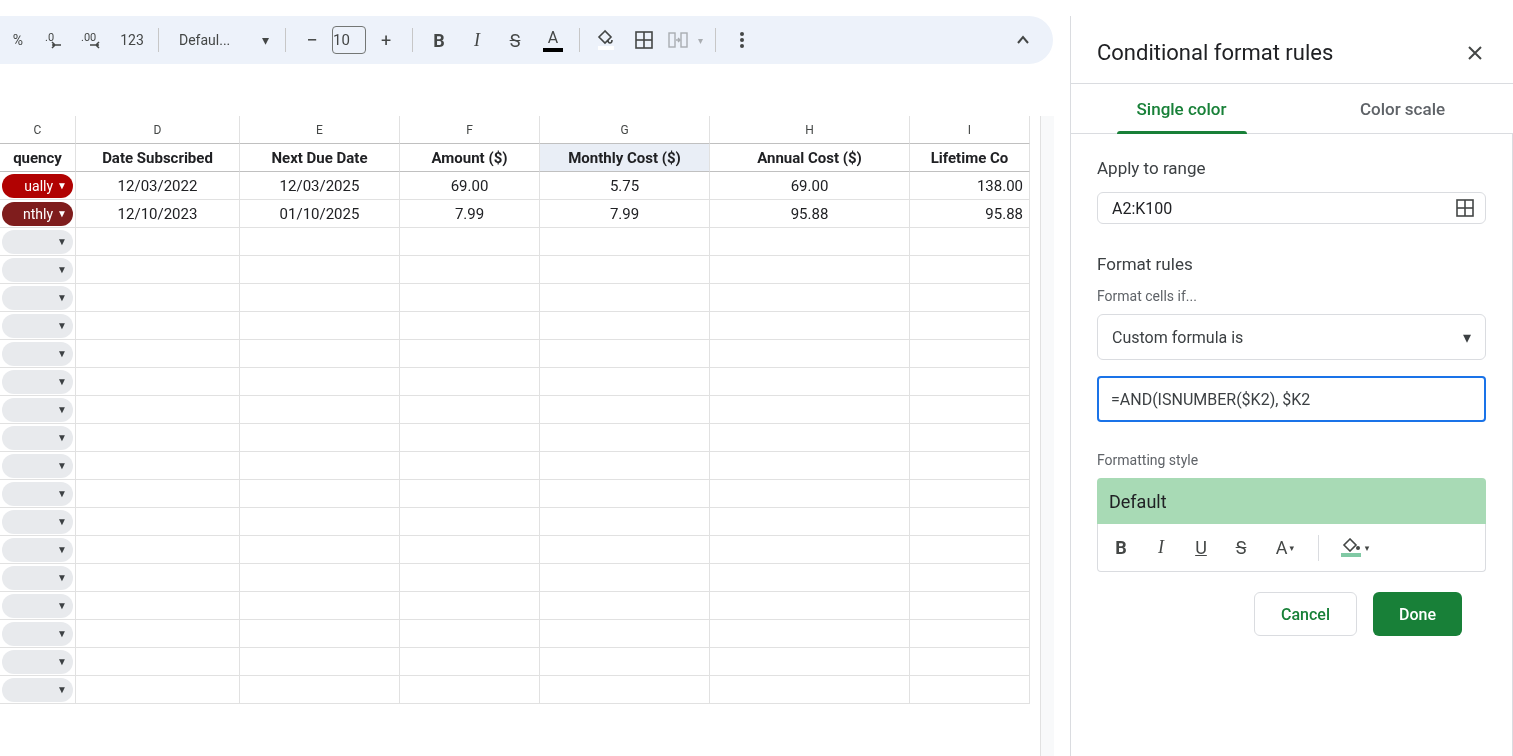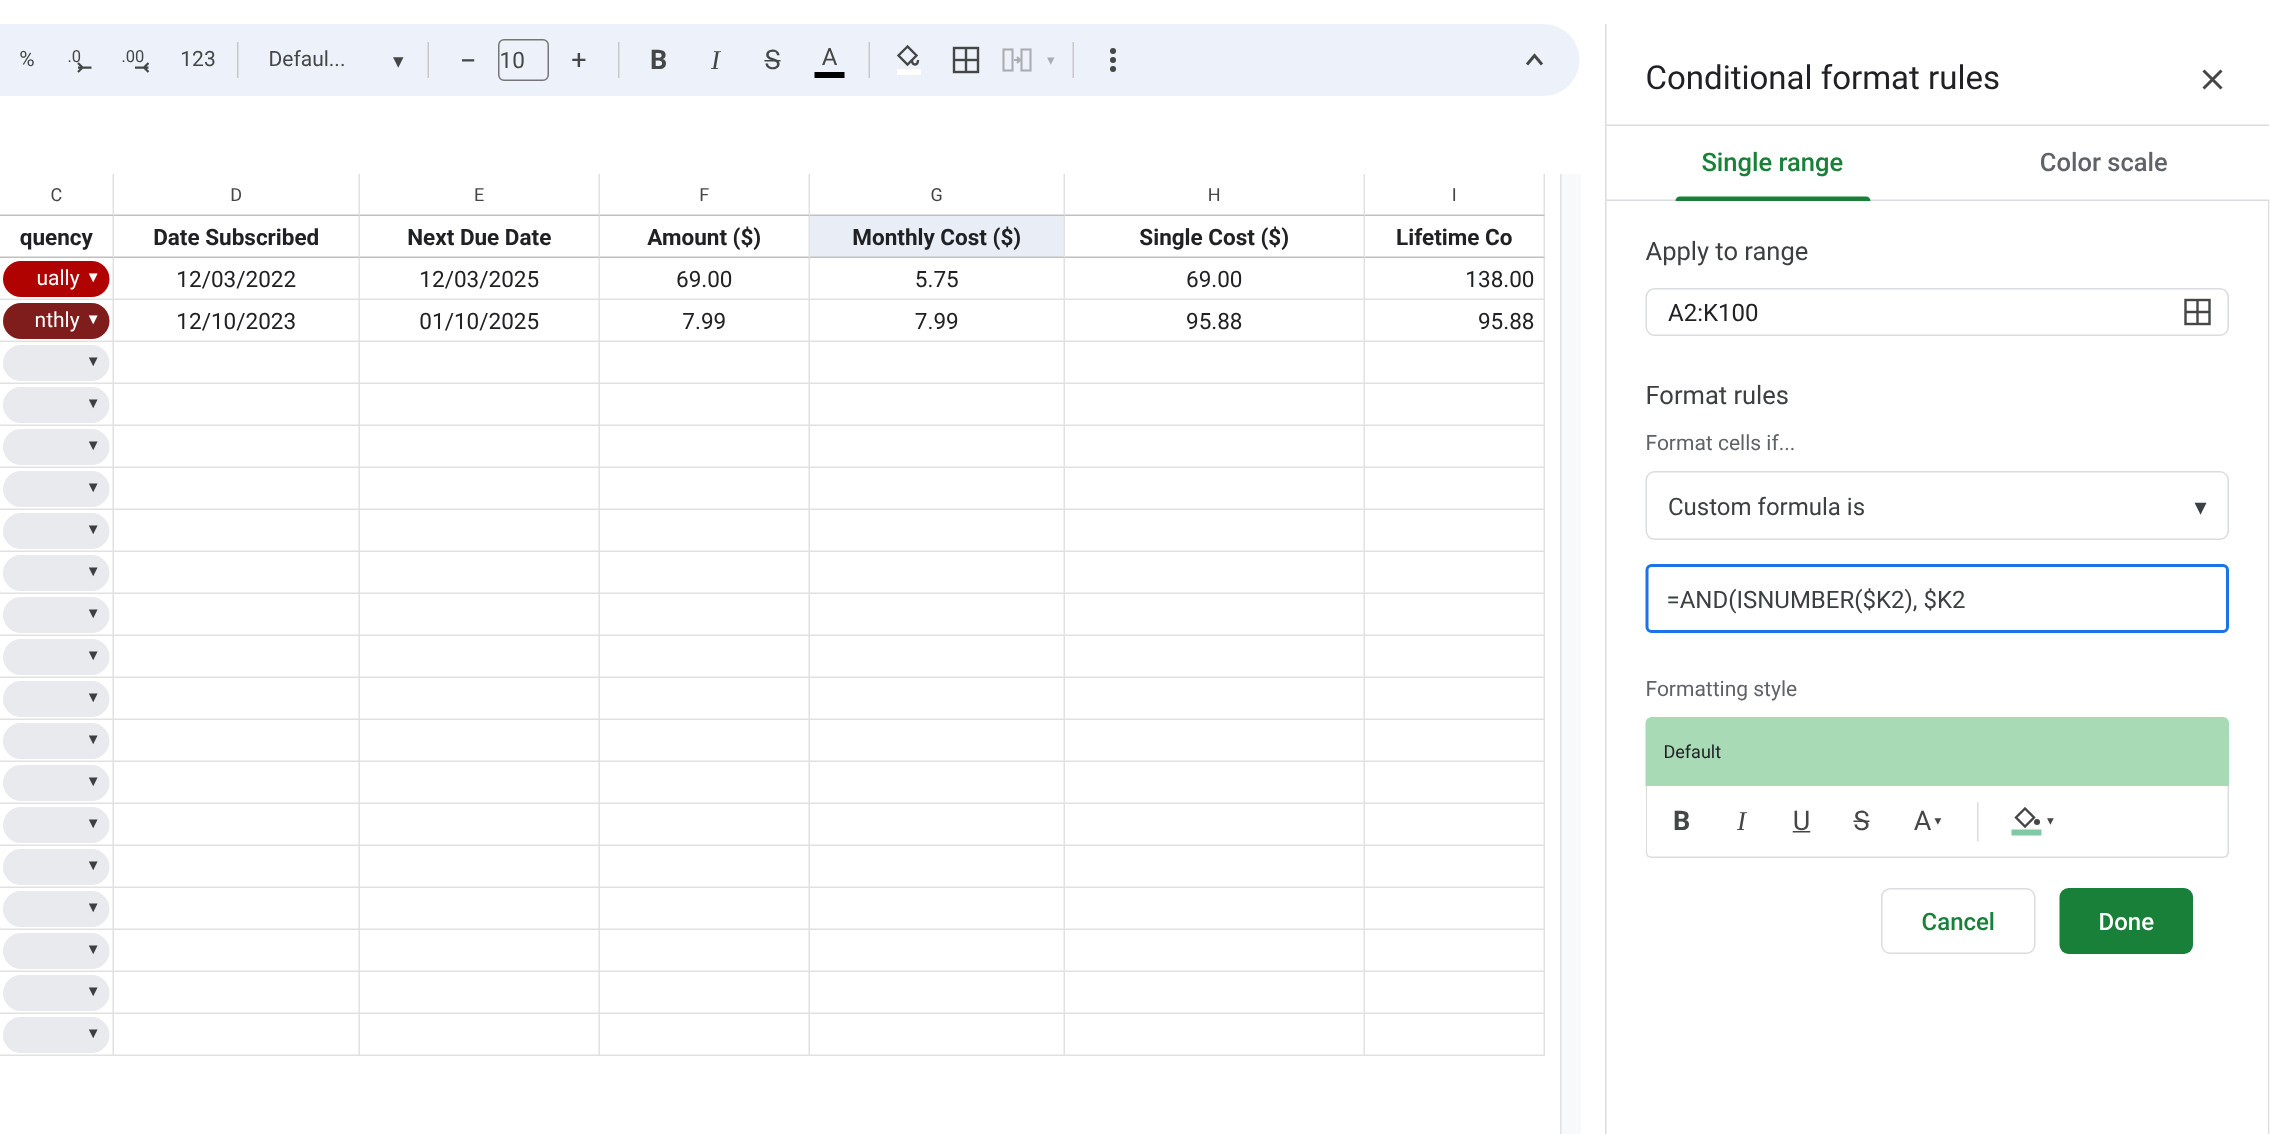--- a/index.html
+++ b/index.html
@@ -230,21 +230,21 @@
     margin-bottom:30px;
     background:#fff;
   }
 
   .style-preview {
     background:#a8dab5;
     height:46px;
     border-radius:4px 4px 0 0;
     display:flex; align-items:center;
     padding:0 12px;
-    font-size:12px;
+    font-size:18px;
     color:#202124;
   }
   .style-toolbar {
     border:1px solid #dadce0; border-top:none;
     border-radius:0 0 4px 4px;
     height:48px;
     display:flex; align-items:center;
     padding:0 10px;
     gap:14px;
   }
@@ -412,21 +412,21 @@
     <div class="cell wE">
         <span>Next Due Date</span>
       </div>
     <div class="cell wF">
         <span>Amount ($)</span>
       </div>
     <div class="cell wG selected-col">
         <span>Monthly Cost ($)</span>
       </div>
     <div class="cell wH">
-        <span>Single Cost ($)</span>
+        <span>Annual Cost ($)</span>
       </div>
     <div class="cell wI">
         <span>Lifetime Co</span>
       </div>
   </div>
 
   <div id="data-rows">
       <div class="row">
     <div class="cell wC chip-cell">
           <div class="chip red">
@@ -685,21 +685,21 @@
     <div class="sb-title">Conditional format rules</div>
     <div class="sb-close">
       <svg width="20" height="20" viewBox="0 0 20 20">
           <path d="M4 4 L16 16 M16 4 L4 16" stroke="#444746" stroke-width="2"></path>
         </svg>
     </div>
   </div>
   <div class="sb-divider"></div>
   <div class="sb-tabs">
     <div class="sb-tab active">
-        <span>Single range</span>
+        <span>Single color</span>
       </div>
     <div class="sb-tab">
         <span>Color scale</span>
       </div>
   </div>
 
   <div class="sb-body">
     <div class="sec-title">Apply to range</div>
     <div class="range-field">
       <span>A2:K100</span>

